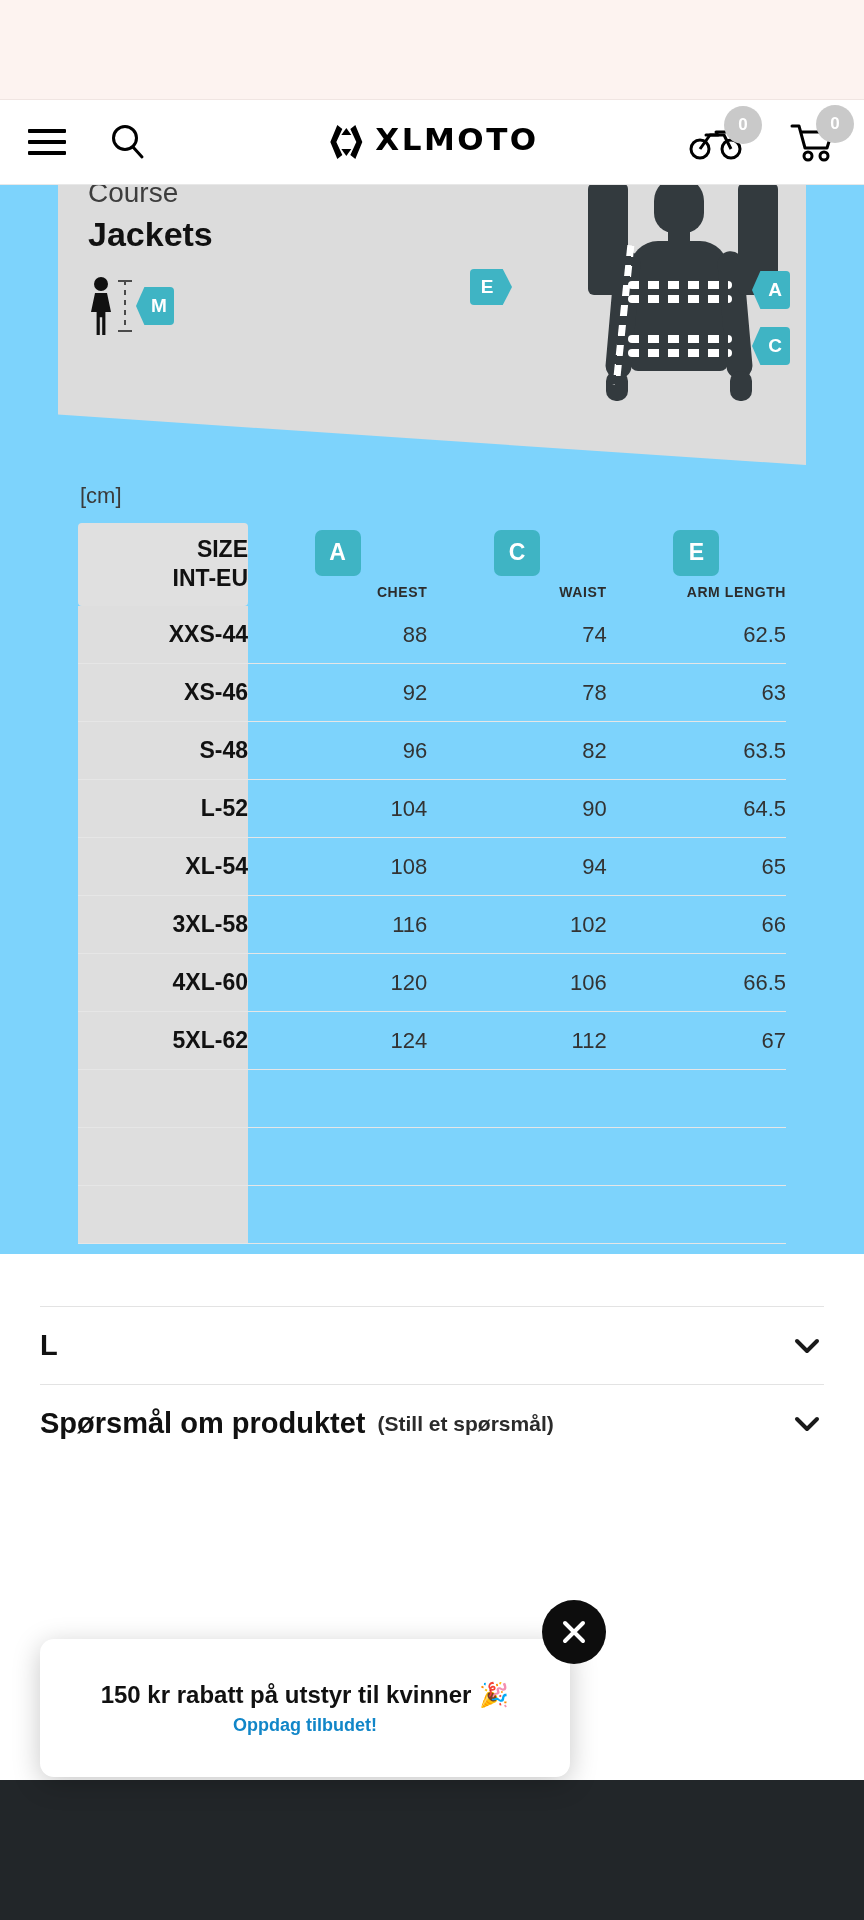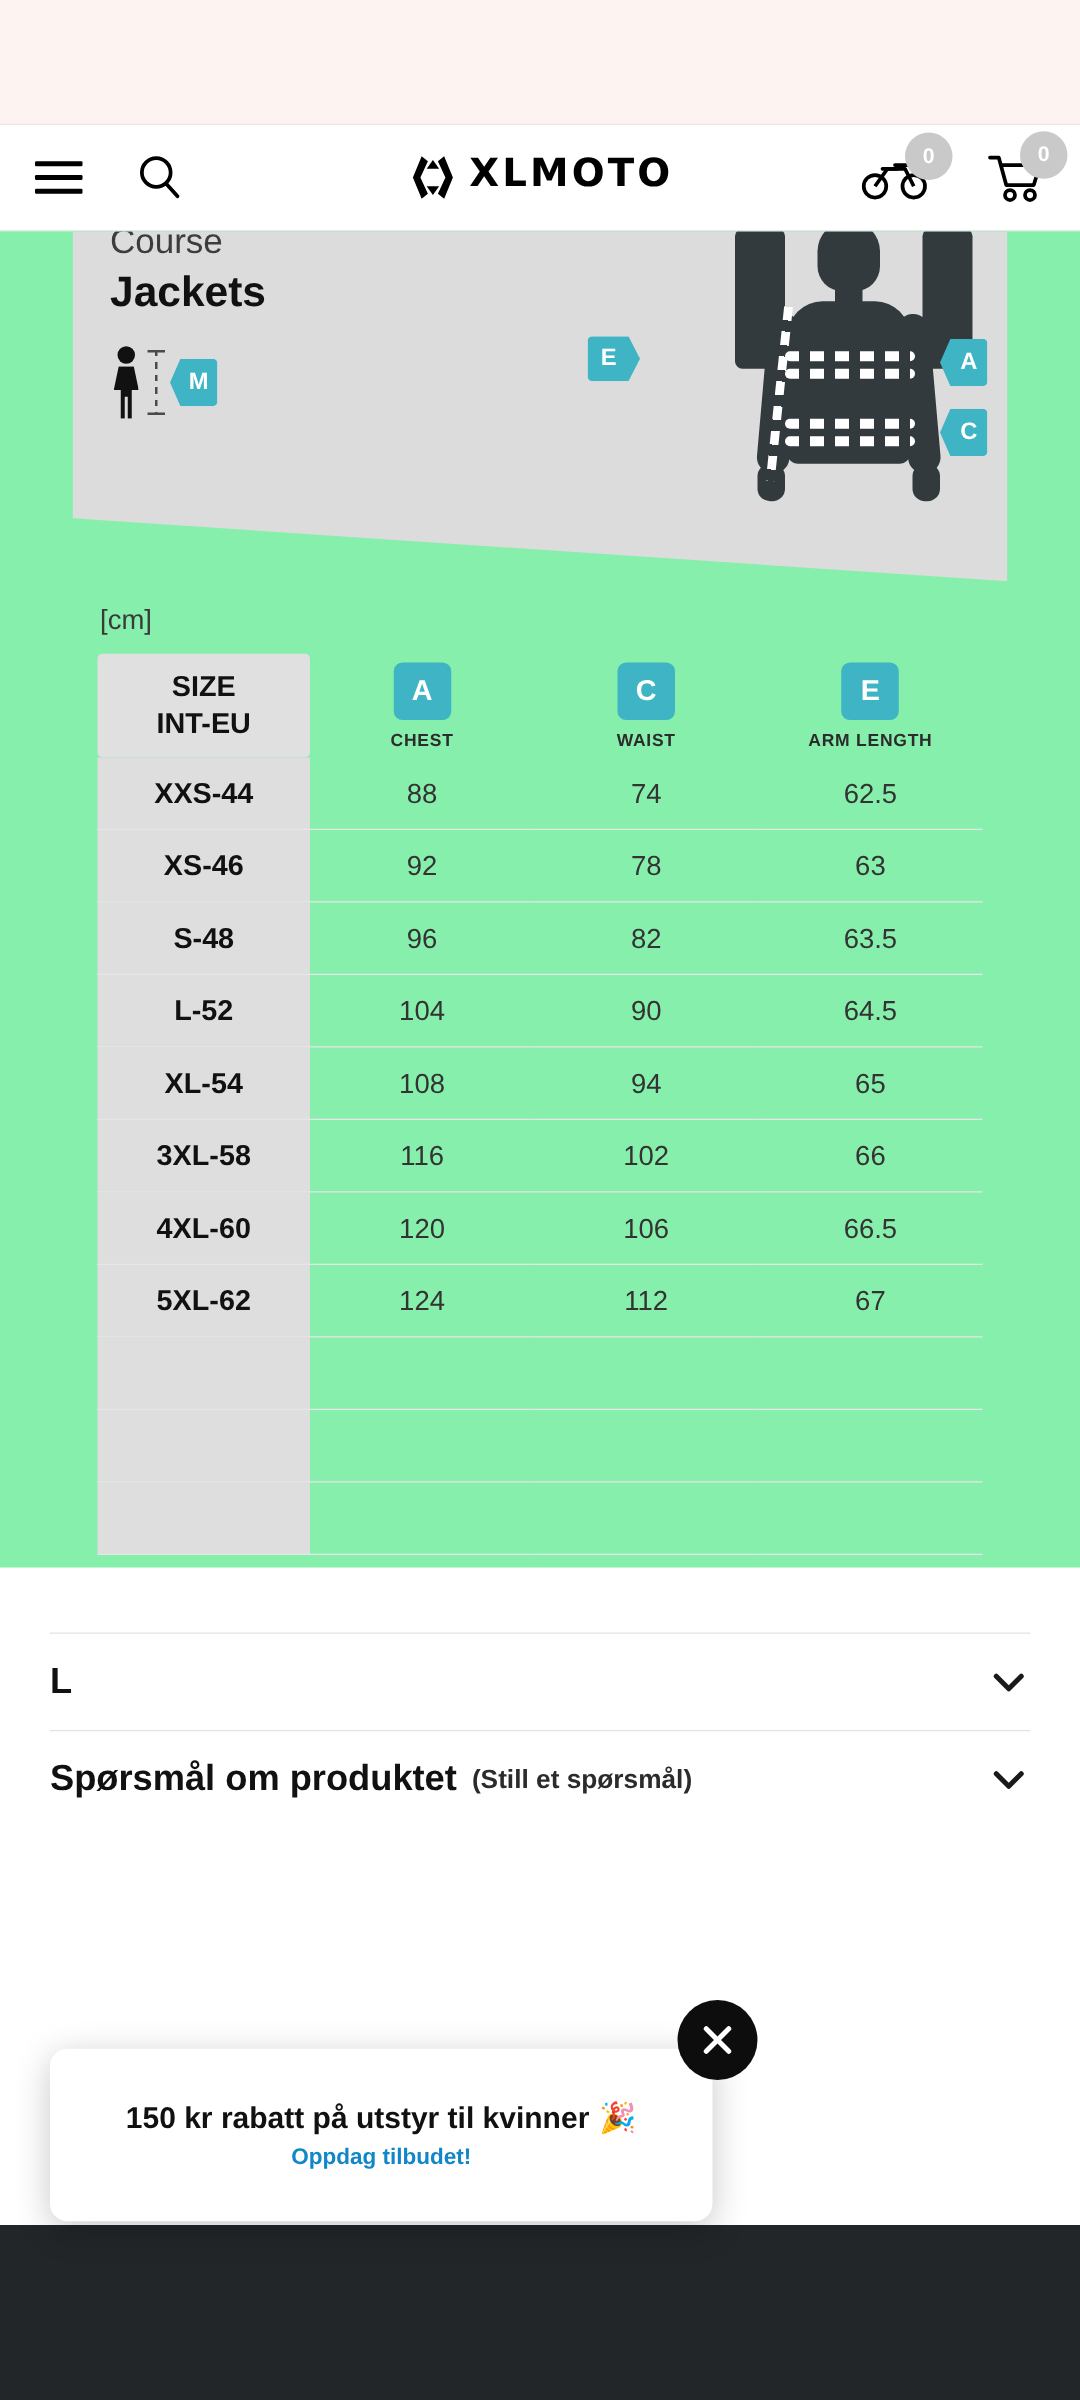--- a/index.html
+++ b/index.html
@@ -57,21 +57,21 @@
     width:38px; height:38px; border-radius:50%;
     background:#c9c9c9;
     color:#ffffff;
     font-size:17px; font-weight:700;
     display:flex; align-items:center; justify-content:center;
   }
 
   
   .guide{
     position:relative;
-    background:#86efac;
+    background:#7dd3fc;
     padding-bottom:10px;
   }
   .guide-hero{
     position:relative;
     margin:0 58px 0 58px;
     height:280px;
     background:#dcdcdc;
     overflow:hidden;
     clip-path: polygon(0 0, 100% 0, 100% 100%, 0 82%);
   }
@@ -177,21 +177,21 @@
     font-size:22px; color:#3a3a3a;
   }
 
   
   .size-table{
     width:100%;
     border-collapse:collapse;
     margin-top:14px;
     table-layout:fixed;
   }
-  .size-table th,.size-table td{ text-align:center; }
+  .size-table th,.size-table td{ text-align:right; }
   .size-table col.c-size{ width:170px; }
 
   .th-size{
     background:#e0e0e0;
     font-size:23px; font-weight:700; color:#111;
     line-height:1.28;
     padding:12px 0;
     border-radius:4px;
   }
   .th-meta{ padding-bottom:6px; vertical-align:bottom; }

